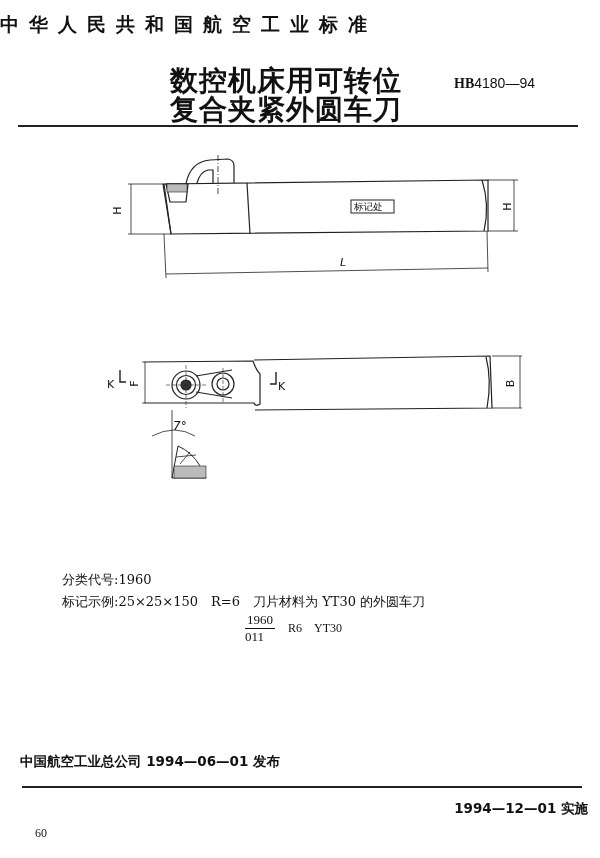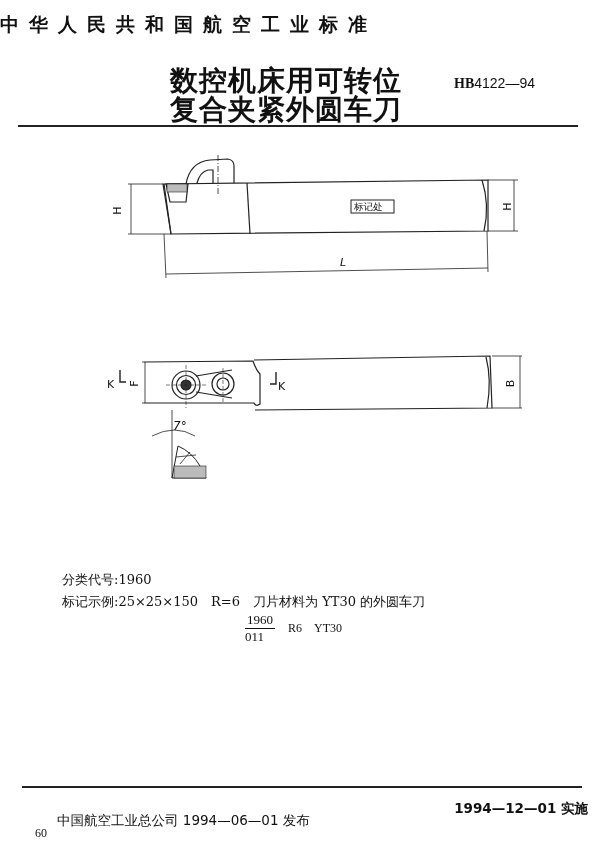--- a/index.html
+++ b/index.html
@@ -16,32 +16,32 @@
   .rule-top { left:18px; top:125px; width:560px; }
   .rule-bot { left:22px; top:786px; width:560px; height:1.5px; }
   svg { position:absolute; left:0; top:0; }
   .body-text { left:62px; font-size:13px; font-family:"DejaVu Serif", serif; }
   .cls { top:571px;text-align:right; }
   .ex { top:593px; }
   .frac { left:245px; top:612px; font-family:"Liberation Serif", serif; font-size:13px; }
   .frac .num { display:block; border-bottom:1px solid #111; padding:0 2px; text-align:center; }
   .frac .den { display:block; text-align:left; }
   .mark { left:288px; top:620px; font-family:"Liberation Serif", serif; font-size:12px; word-spacing:14px; }
-  .footer-l { left:20px; top:812px; font-size:13.5px; font-weight:normal;margin-left:37px; }
+  .footer-l { left:20px; top:753px; font-size:13.5px; font-weight:bold; }
   .footer-r { right:12px; top:800px; font-size:13.5px; font-weight:bold; }
   .page-no { left:35px; top:826px; font-size:12px; font-family:"Liberation Serif", serif; }
 </style>
 </head>
 <body>
 
 <div class="abs std-header">中华人民共和国航空工业标准</div>
 
 <div class="abs title title1">数控机床用可转位</div>
 <div class="abs title title2">复合夹紧外圆车刀</div>
-<div class="abs code"><b>HB</b><span>4122—94</span></div>
+<div class="abs code"><b>HB</b><span>4180—94</span></div>
 
 <div class="abs rule rule-top"></div>
 
 <svg width="600" height="858" style="pointer-events:none">
   <g stroke="#222" stroke-width="1.2" fill="none">
 
     <path d="M163 184 L488 180 L488 231 L171 234 Z"></path>
 
     <path d="M482 180 Q490 205 484 231"></path>
 

